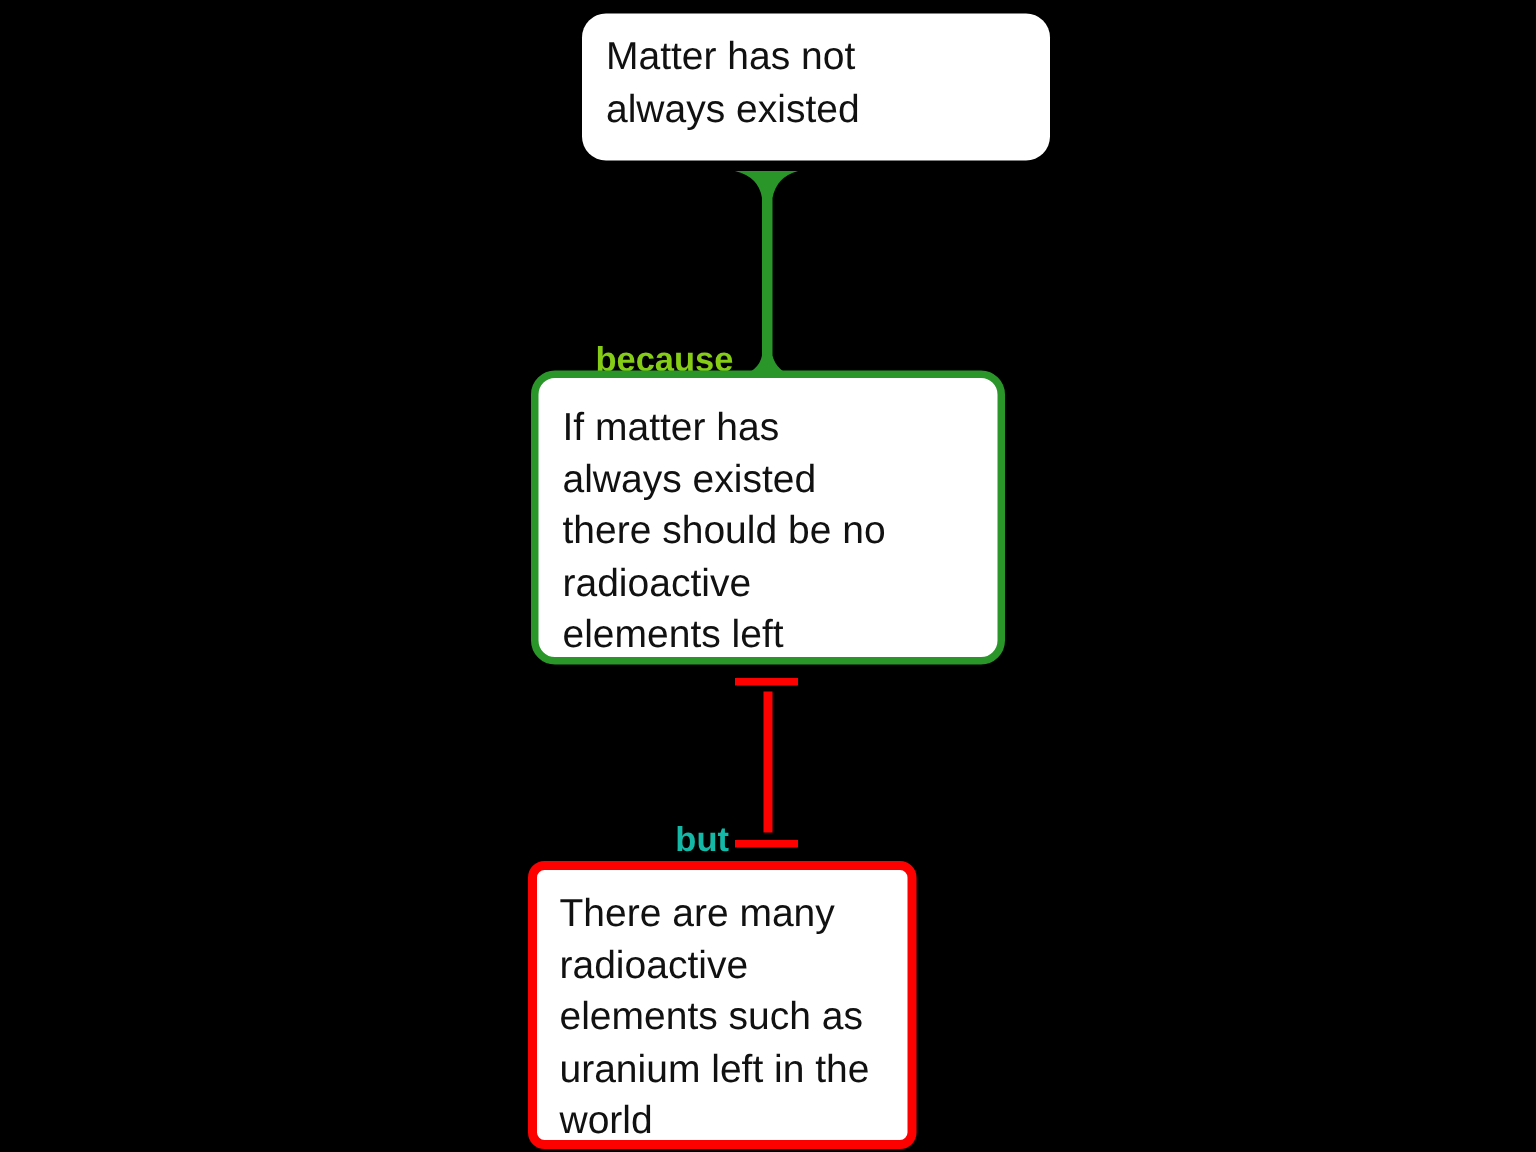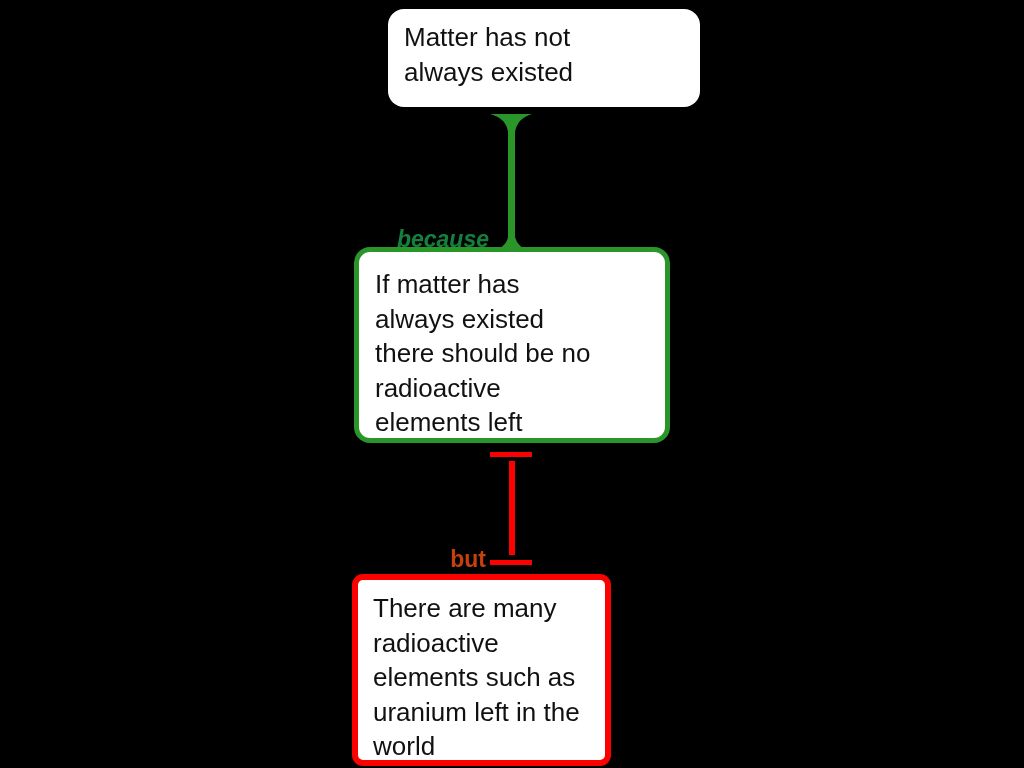--- a/index.html
+++ b/index.html
@@ -64,28 +64,27 @@
     position: absolute;
     font-weight: bold;
     font-size: 23px;
     line-height: 23px;
     text-align: right;
   }
   .label-because {
     left: 383px;
     top: 228px;
     width: 106px;
-    color: #15803d;
-    font-style: italic;
+    color: #84cc16;
   }
   .label-but {
     left: 400px;
     top: 548px;
     width: 86px;
-    color: #c2410c;
+    color: #14b8a6;
   }
 </style>
 </head>
 <body>
 
 <div class="canvas">
 
   <svg class="connector-svg" viewBox="0 0 1024 768" xmlns="http://www.w3.org/2000/svg">
 
     <path d="M 490 114

